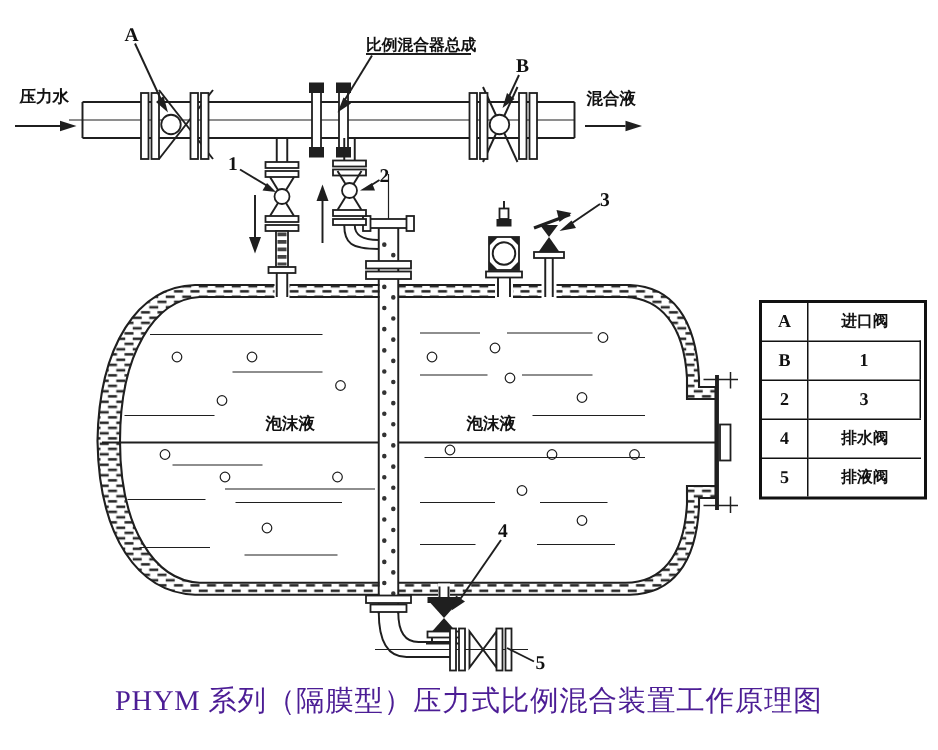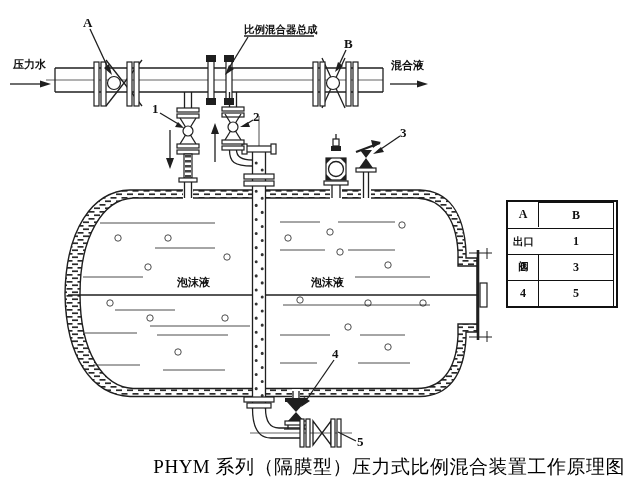--- a/index.html
+++ b/index.html
@@ -14,22 +14,22 @@
   text{fill:#111;}
   .tag{font-family:"Liberation Serif",serif;font-weight:bold;font-size:13px;}
   .cn{font-family:"Liberation Sans",sans-serif;font-weight:bold;font-size:11px;}
   .cnb{font-family:"Liberation Sans",sans-serif;font-weight:bold;font-size:10.5px;}
   #legend{position:absolute;left:506px;top:200px;width:108px;border:2px solid #111;
           background:#fff;display:grid;grid-template-columns:31px 75px;}
   #legend .cell{height:25px;line-height:25px;text-align:center;border-top:1.5px solid #111;
           font-weight:bold;font-size:10.5px;color:#111;}
   #legend .cell.tagc{font-family:"Liberation Serif",serif;font-size:12px;border-right:1.5px solid #111;}
   #legend .r0{border-top:none;}
-  #caption{position:absolute;left:0;top:454px;width:625px;text-align:right;
-           font-family:"Liberation Serif",serif;font-size:19px;color:#000000;letter-spacing:0.5px;}
+  #caption{position:absolute;left:0;top:454px;width:625px;text-align:center;
+           font-family:"Liberation Serif",serif;font-size:19px;color:#4c1d95;letter-spacing:0.5px;}
 </style>
 </head>
 <body>
 
 <div id="stage">
 <svg width="625" height="455" viewBox="0 0 625 455">
   <defs>
     <pattern id="wallhatch" width="11" height="7" patternUnits="userSpaceOnUse">
       <rect width="11" height="7" fill="#ffffff"></rect>
       <rect x="0.5" y="1" width="6" height="1.7" fill="#2a2a2a"></rect>
@@ -297,23 +297,25 @@
     <text class="tag" x="357" y="446">5</text>
     <line x1="356" y1="441" x2="338" y2="432" class="draw" stroke-width="1"></line>
   </g>
 
   <text class="cn" x="13" y="68">压力水</text>
   <text class="cn" x="391" y="69">混合液</text>
 </svg>
 
 <div id="legend">
   <div class="cell tagc r0">A</div>
+  <div class="cell r0">进口阀</div>
   <div class="cell tagc">B</div>
-  <div class="cell">出口阀</div>
   <div class="cell tagc">1</div>
   <div class="cell tagc">2</div>
   <div class="cell tagc">3</div>
   <div class="cell tagc">4</div>
+  <div class="cell">排水阀</div>
   <div class="cell tagc">5</div>
+  <div class="cell">排液阀</div>
 </div>
 
 <div id="caption">PHYM 系列（隔膜型）压力式比例混合装置工作原理图</div>
 </div>
 
 </body></html>

